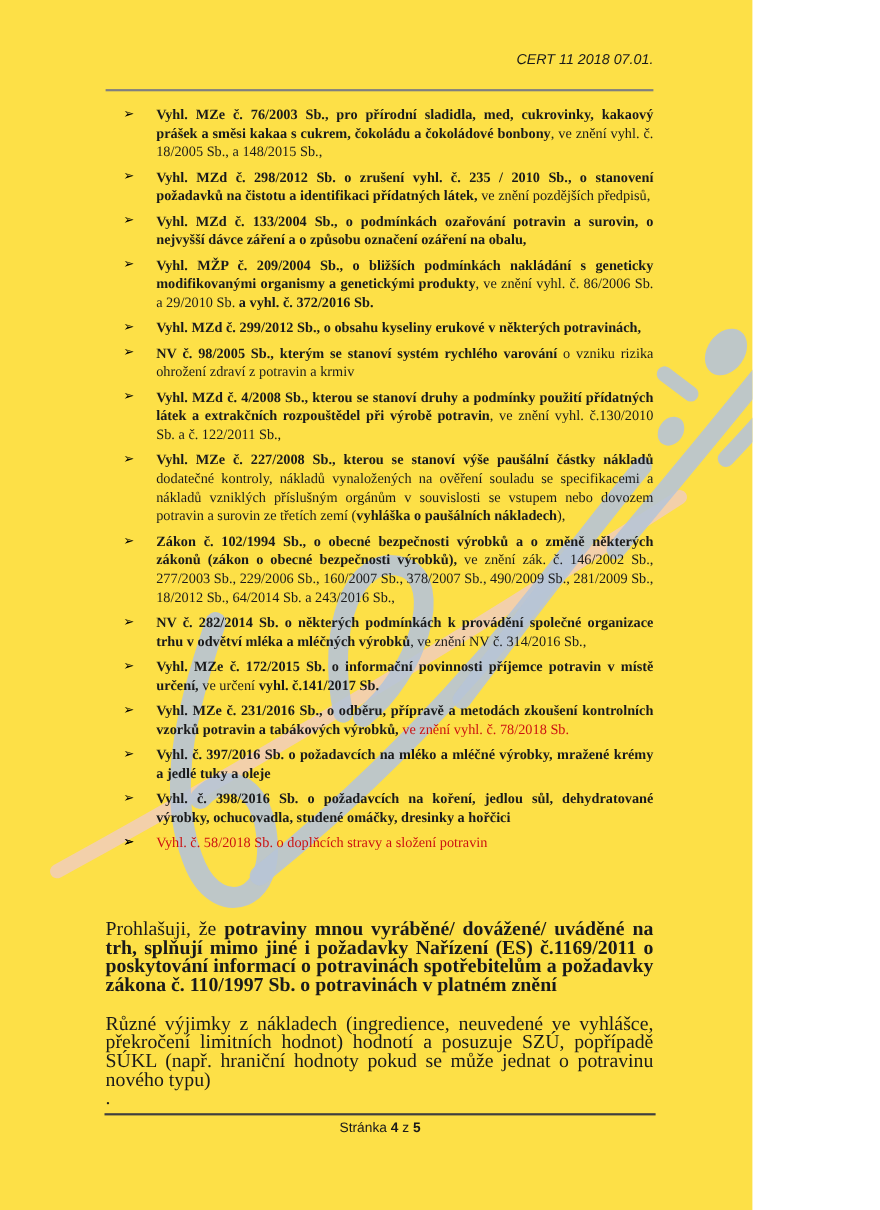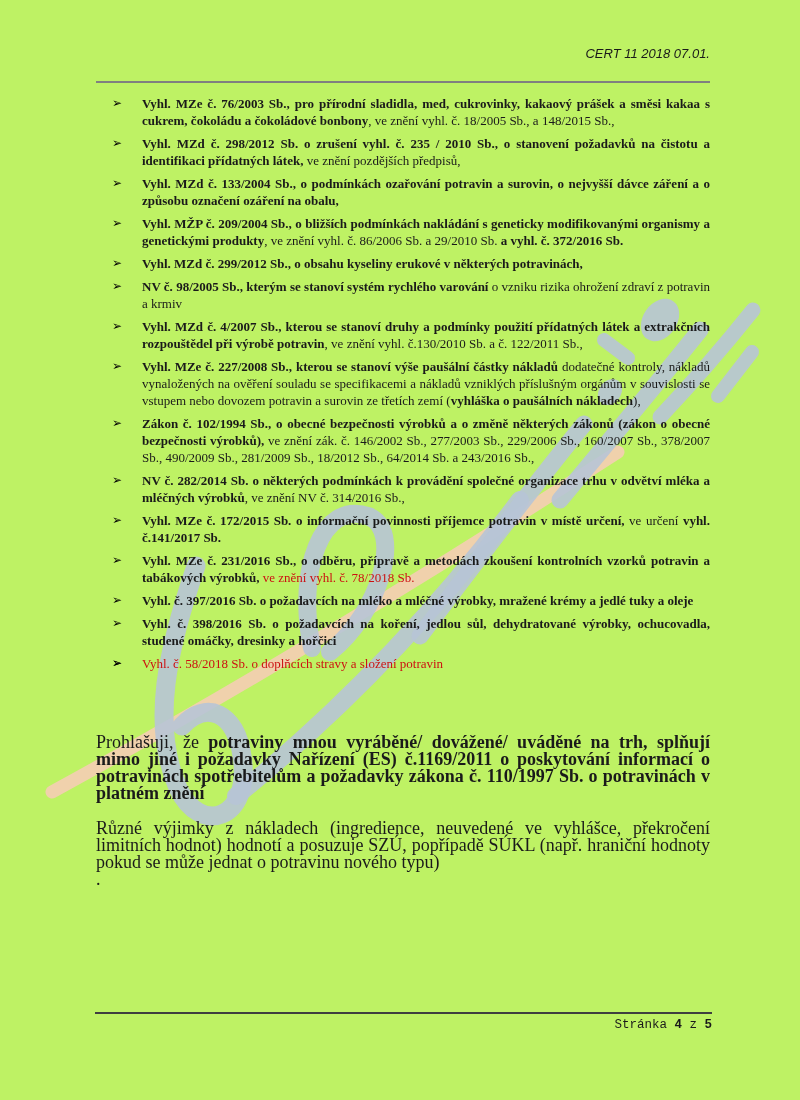--- a/index.html
+++ b/index.html
@@ -1,17 +1,17 @@
 <!DOCTYPE html>
 <html lang="cs" style="--red: #cc1111; --rule-gray: #808080; --footer-rule: #3f3f3f; --watermark-blue: #b7c4d6; --watermark-peach: #f2cfb0;"><head>
 <meta charset="utf-8">
 <style>
   html,body{margin:0;padding:0;background:#fff;}
   .page{
-    position:relative;width:800px;height:1100px;background:#bef264;
+    position:relative;width:684px;height:1100px;background:#fde047;
     overflow:hidden;font-family:"Liberation Serif", serif;color:#1a1a1a;
   }
   .watermark{position:absolute;left:0;top:0;width:800px;height:1100px;z-index:0;pointer-events:none;}
   .content{position:relative;z-index:1;padding:46px 90px 0 96px;}
   .doc-header{font-family:"Liberation Sans", sans-serif;font-style:italic;font-size:13px;line-height:15px;text-align:right;}
   .header-rule{border:none;border-top:2px solid var(--rule-gray,#808080);margin:20px 0 0 0;}
   ul.reg-list{list-style:none;margin:12px 0 0 0;padding:0;}
   ul.reg-list li{
     position:relative;padding-left:46px;margin-bottom:6px;
     font-size:13px;line-height:17px;text-align:justify;
@@ -22,21 +22,21 @@
   .seg-b{font-weight:700;}
   .seg-r{font-weight:400;}
   .seg-br{font-weight:400;color:var(--red,#cc1111);}
   .para{font-size:18px;line-height:17px;text-align:justify;}
   .para-decl{margin-top:62px;}
   .para-notes{margin-top:18px;}
   .para-dot{margin-top:0;text-align:left;}
   .footer{
     position:absolute;left:95px;right:88px;top:1012px;z-index:1;
     border-top:2px solid var(--footer-rule,#3f3f3f);
-    text-align:right;font-family:Liberation Mono, monospace;
+    text-align:center;font-family:Liberation Sans, sans-serif;
     font-size:12.5px;line-height:16px;padding-top:3px;color:#1a1a1a;
   }
   .wm-stroke{fill:none;stroke:var(--watermark-blue,#b7c4d6);stroke-linecap:round;opacity:.9;}
   .wm-peach{fill:none;stroke:var(--watermark-peach,#f2cfb0);stroke-linecap:round;opacity:.95;}
   .wm-blob{fill:var(--watermark-blue,#b7c4d6);opacity:.9;}
 </style>
 </head>
 <body>
 
 <div class="page">
@@ -59,21 +59,21 @@
     <div class="doc-header">CERT 11 2018 07.01.</div>
     <hr class="header-rule">
 
     <ul class="reg-list">
         <li><span class="marker">➢</span><span class="seg-b">Vyhl. MZe č. 76/2003 Sb., pro přírodní sladidla, med, cukrovinky, kakaový prášek a směsi kakaa s cukrem, čokoládu a čokoládové bonbony</span><span class="seg-r">, ve znění vyhl. č. 18/2005 Sb., a 148/2015 Sb.,</span></li>
         <li><span class="marker">➢</span><span class="seg-b">Vyhl. MZd č. 298/2012 Sb. o zrušení vyhl. č. 235 / 2010 Sb., o stanovení požadavků na čistotu a identifikaci přídatných látek,</span><span class="seg-r"> ve znění pozdějších předpisů,</span></li>
         <li><span class="marker">➢</span><span class="seg-b">Vyhl. MZd č. 133/2004 Sb., o podmínkách ozařování potravin a surovin, o nejvyšší dávce záření a o způsobu označení ozáření na obalu,</span></li>
         <li><span class="marker">➢</span><span class="seg-b">Vyhl. MŽP č. 209/2004 Sb., o bližších podmínkách nakládání s geneticky modifikovanými organismy a genetickými produkty</span><span class="seg-r">, ve znění vyhl. č. 86/2006 Sb. a 29/2010 Sb. </span><span class="seg-b">a vyhl. č. 372/2016 Sb.</span></li>
         <li><span class="marker">➢</span><span class="seg-b">Vyhl. MZd č. 299/2012 Sb., o obsahu kyseliny erukové v některých potravinách,</span></li>
         <li><span class="marker">➢</span><span class="seg-b">NV č. 98/2005 Sb., kterým se stanoví systém rychlého varování</span><span class="seg-r"> o vzniku rizika ohrožení zdraví z potravin a krmiv</span></li>
-        <li><span class="marker">➢</span><span class="seg-b">Vyhl. MZd č. 4/2007 Sb., kterou se stanoví druhy a podmínky použití přídatných látek a extrakčních rozpouštědel při výrobě potravin</span><span class="seg-r">, ve znění vyhl. č.130/2010 Sb. a č. 122/2011 Sb.,</span></li>
+        <li><span class="marker">➢</span><span class="seg-b">Vyhl. MZd č. 4/2008 Sb., kterou se stanoví druhy a podmínky použití přídatných látek a extrakčních rozpouštědel při výrobě potravin</span><span class="seg-r">, ve znění vyhl. č.130/2010 Sb. a č. 122/2011 Sb.,</span></li>
         <li><span class="marker">➢</span><span class="seg-b">Vyhl. MZe č. 227/2008 Sb., kterou se stanoví výše paušální částky nákladů</span><span class="seg-r"> dodatečné kontroly, nákladů vynaložených na ověření souladu se specifikacemi a nákladů vzniklých příslušným orgánům v souvislosti se vstupem nebo dovozem potravin a surovin ze třetích zemí (</span><span class="seg-b">vyhláška o paušálních nákladech</span><span class="seg-r">),</span></li>
         <li><span class="marker">➢</span><span class="seg-b">Zákon č. 102/1994 Sb., o obecné bezpečnosti výrobků a o změně některých zákonů (zákon o obecné bezpečnosti výrobků),</span><span class="seg-r"> ve znění zák. č. 146/2002 Sb., 277/2003 Sb., 229/2006 Sb., 160/2007 Sb., 378/2007 Sb., 490/2009 Sb., 281/2009 Sb., 18/2012 Sb., 64/2014 Sb. a 243/2016 Sb.,</span></li>
         <li><span class="marker">➢</span><span class="seg-b">NV č. 282/2014 Sb. o některých podmínkách k provádění společné organizace trhu v odvětví mléka a mléčných výrobků</span><span class="seg-r">, ve znění NV č. 314/2016 Sb.,</span></li>
         <li><span class="marker">➢</span><span class="seg-b">Vyhl. MZe č. 172/2015 Sb. o informační povinnosti příjemce potravin v místě určení,</span><span class="seg-r"> ve určení </span><span class="seg-b">vyhl. č.141/2017 Sb.</span></li>
         <li><span class="marker">➢</span><span class="seg-b">Vyhl. MZe č. 231/2016 Sb., o odběru, přípravě a metodách zkoušení kontrolních vzorků potravin a tabákových výrobků,</span><span class="seg-br"> ve znění vyhl. č. 78/2018 Sb.</span></li>
         <li><span class="marker">➢</span><span class="seg-b">Vyhl. č. 397/2016 Sb. o požadavcích na mléko a mléčné výrobky, mražené krémy a jedlé tuky a oleje</span></li>
         <li><span class="marker">➢</span><span class="seg-b">Vyhl. č. 398/2016 Sb. o požadavcích na koření, jedlou sůl, dehydratované výrobky, ochucovadla, studené omáčky, dresinky a hořčici</span></li>
         <li><span class="marker">➢</span></li>
         <li><span class="marker">➢</span><span class="seg-br">Vyhl. č. 58/2018 Sb. o doplňcích stravy a složení potravin</span></li>
       </ul>

